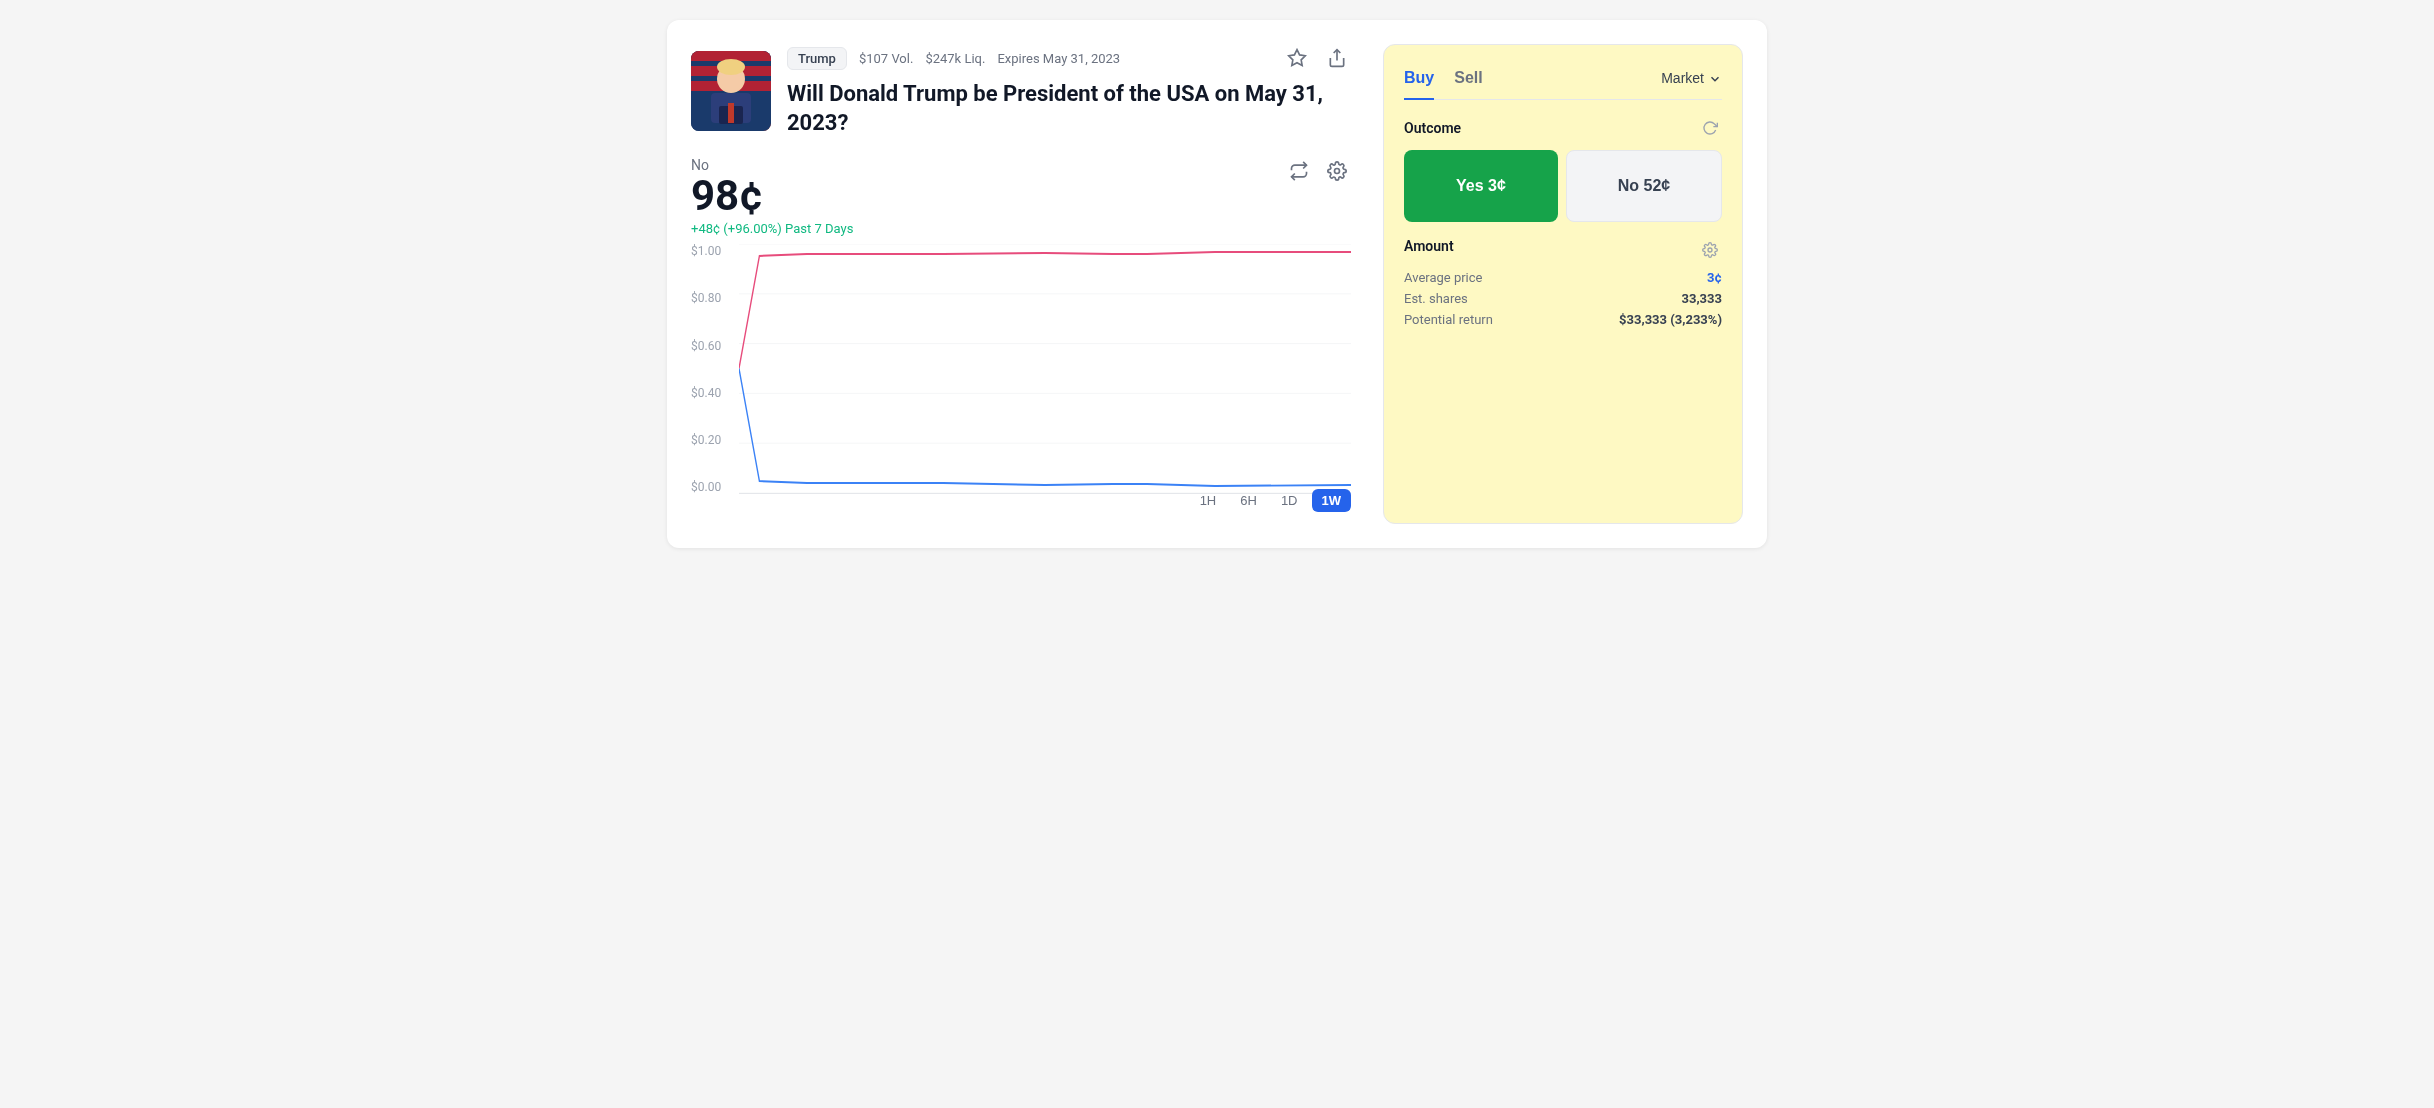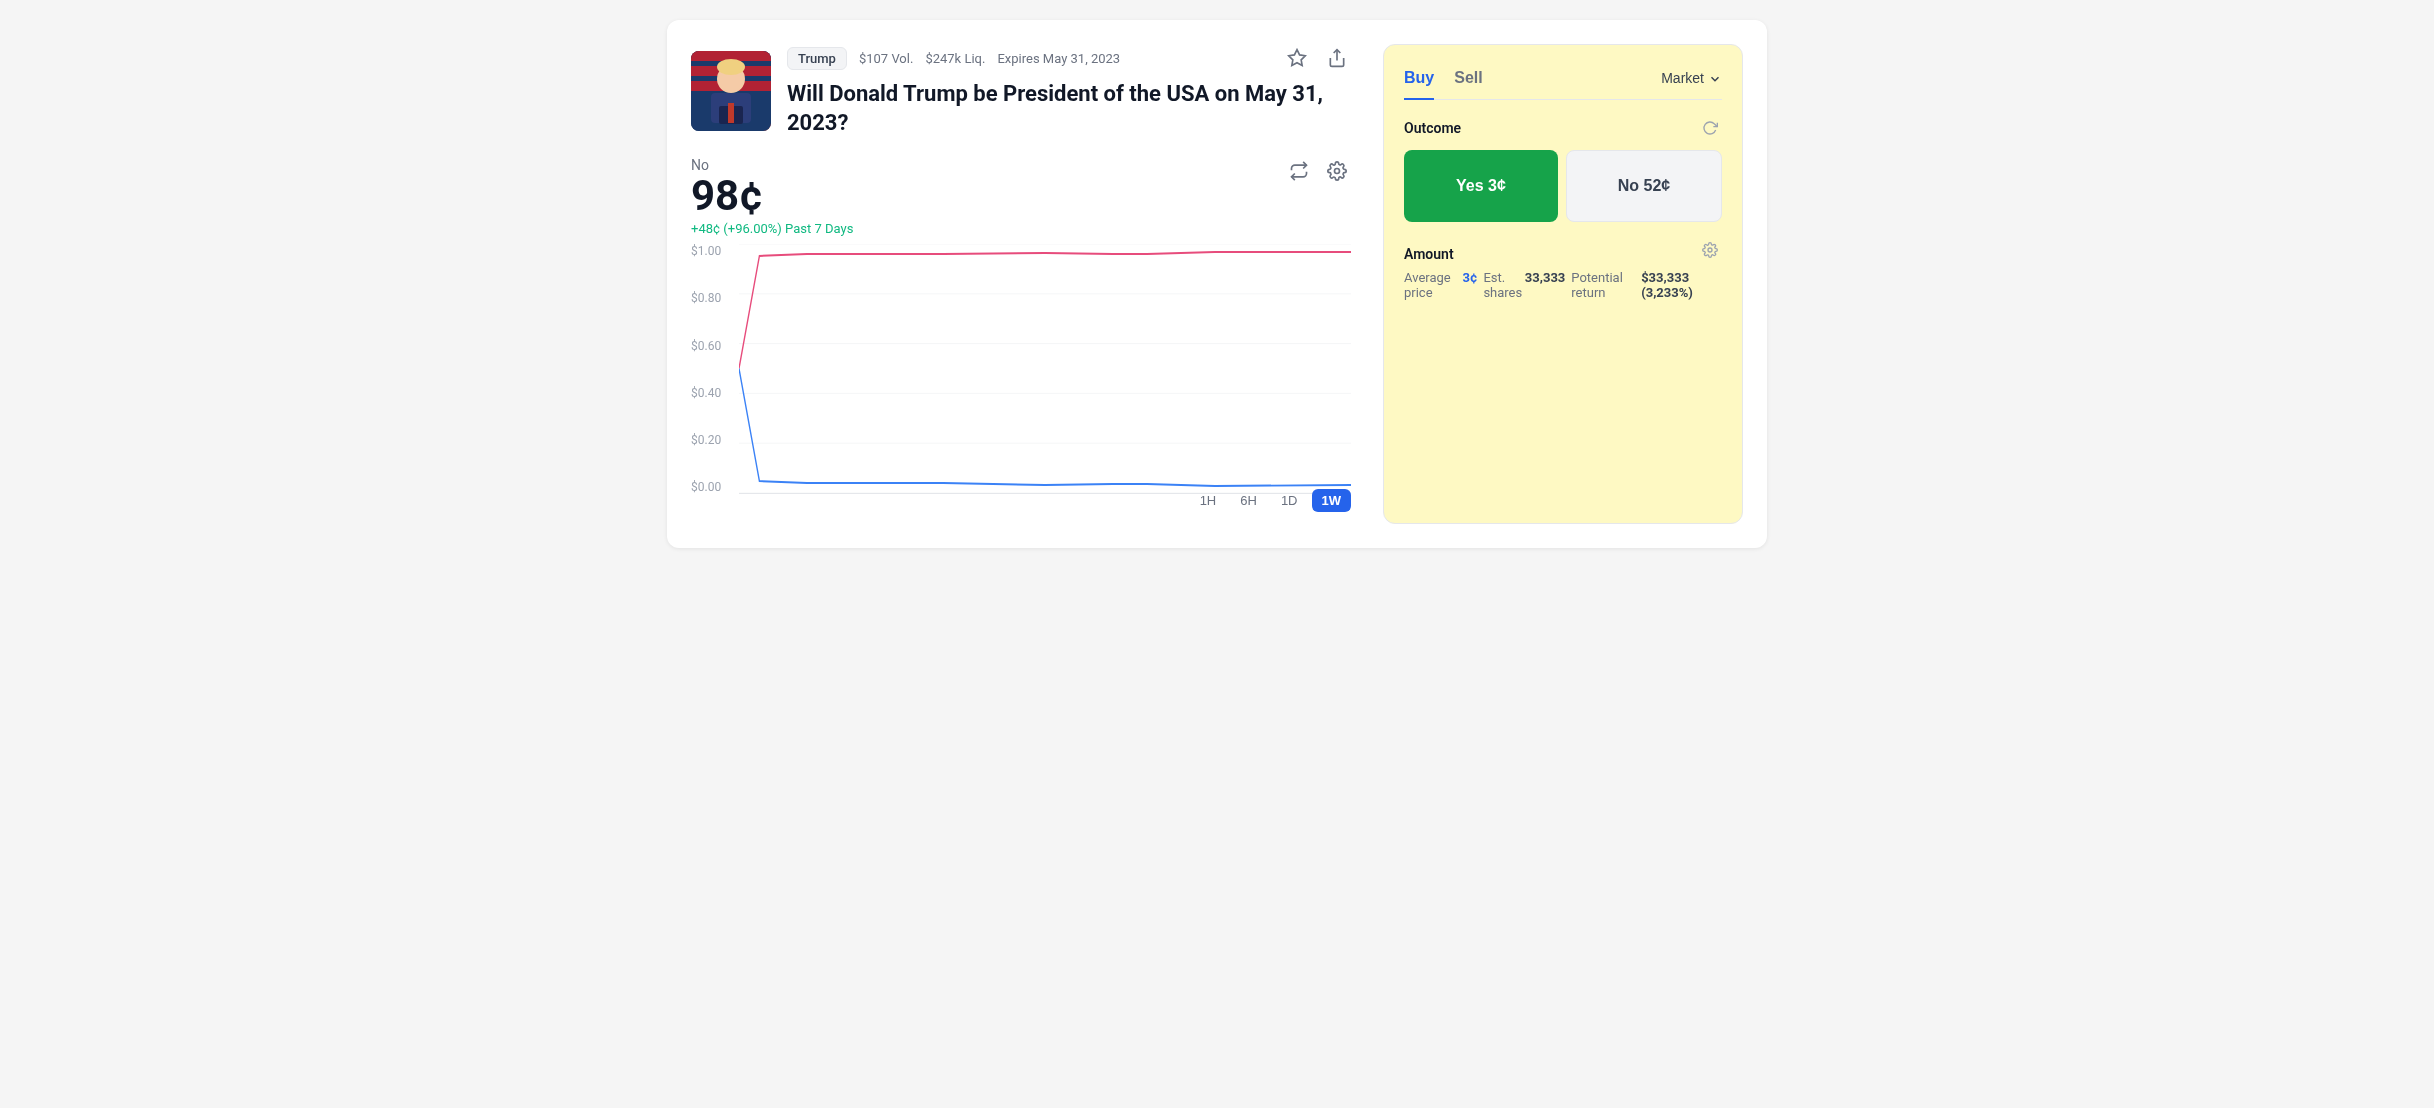--- a/index.html
+++ b/index.html
@@ -260,21 +260,21 @@
       background: #16a34a;
       color: #fff;
     }
     .outcome-btn.no {
       background: #f3f4f6;
       color: #374151;
       border: 1px solid #e5e7eb;
     }
     .amount-label {
       display: flex;
-      align-items: flex-end;
+      align-items: flex-start;
       justify-content: space-between;
       font-size: 14px;
       font-weight: 600;
       color: #111827;
       margin-bottom: 8px;
       gap: 24px;
     }
     .amount-input-wrap {
       border: 1px solid #e5e7eb;
       border-radius: 8px;
@@ -299,21 +299,21 @@
       border: none;
       border-radius: 8px;
       padding: 14px;
       font-size: 16px;
       font-weight: 700;
       cursor: pointer;
       margin-bottom: 16px;
     }
     .trade-details {
       display: flex;
-      flex-direction: row;
+      flex-direction: column;
       gap: 6px;
     }
     .trade-detail-row {
       display: flex;
       justify-content: space-between;
       font-size: 13px;
     }
     .detail-label { color: #6b7280; }
     .detail-value { color: #374151; font-weight: 700; }
     .detail-value.accent { color: #2563eb; font-weight: 700; }

